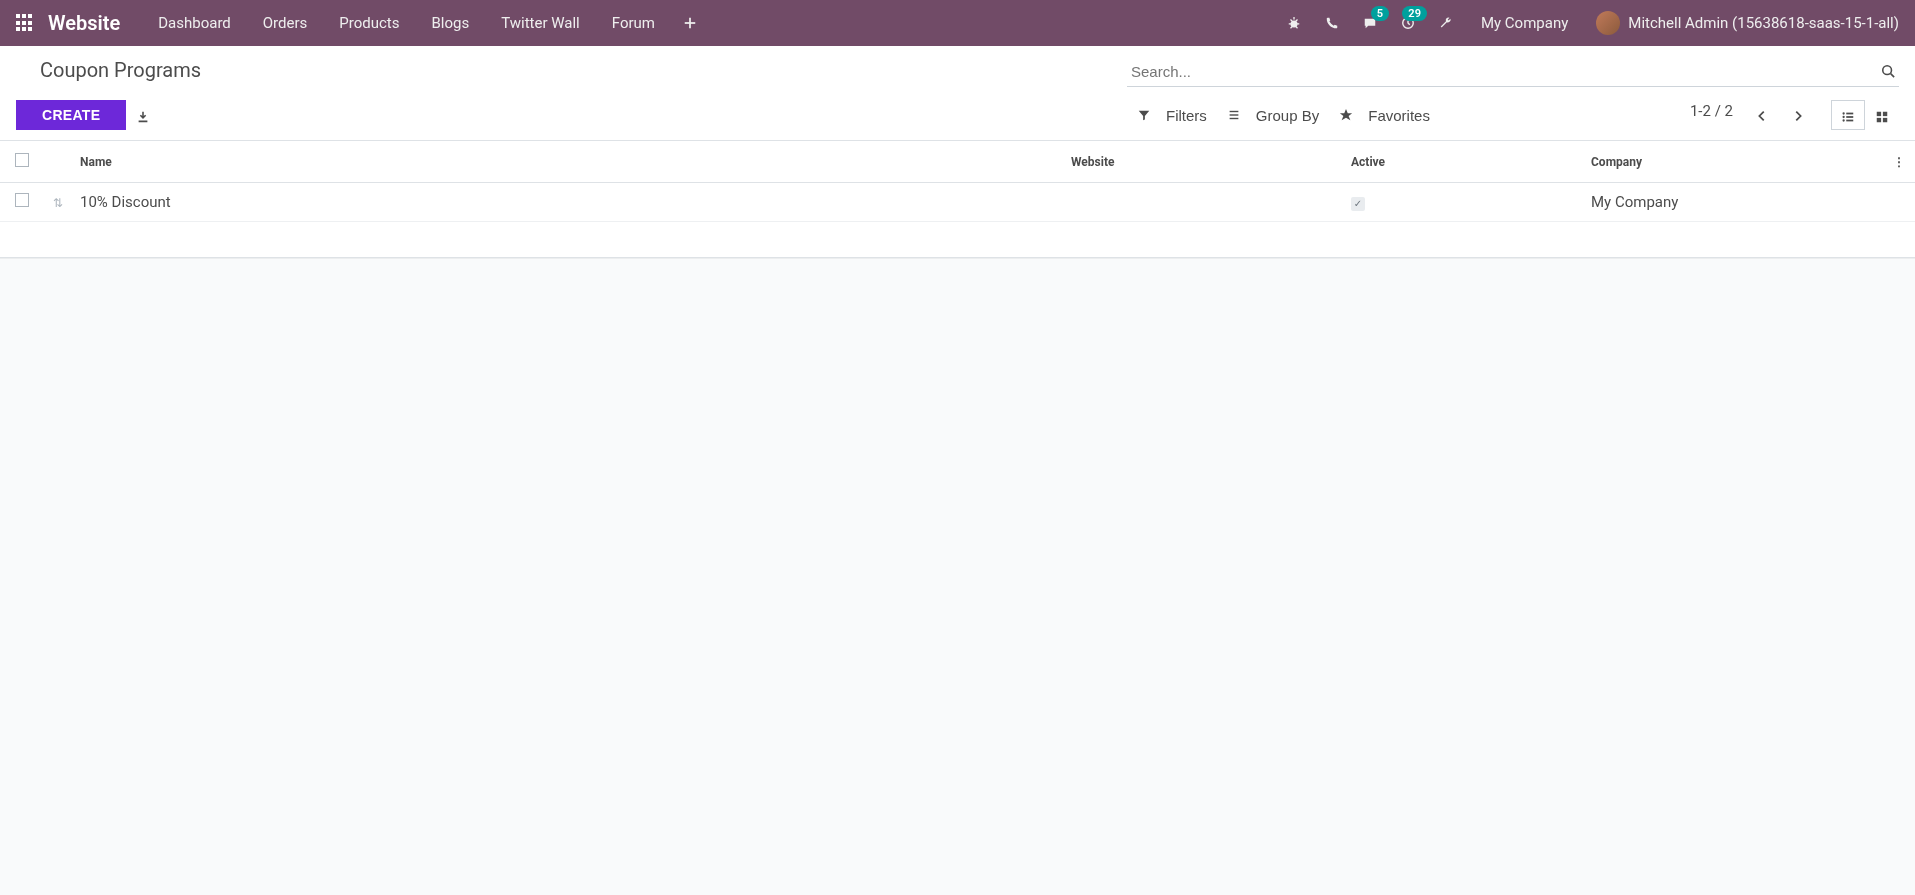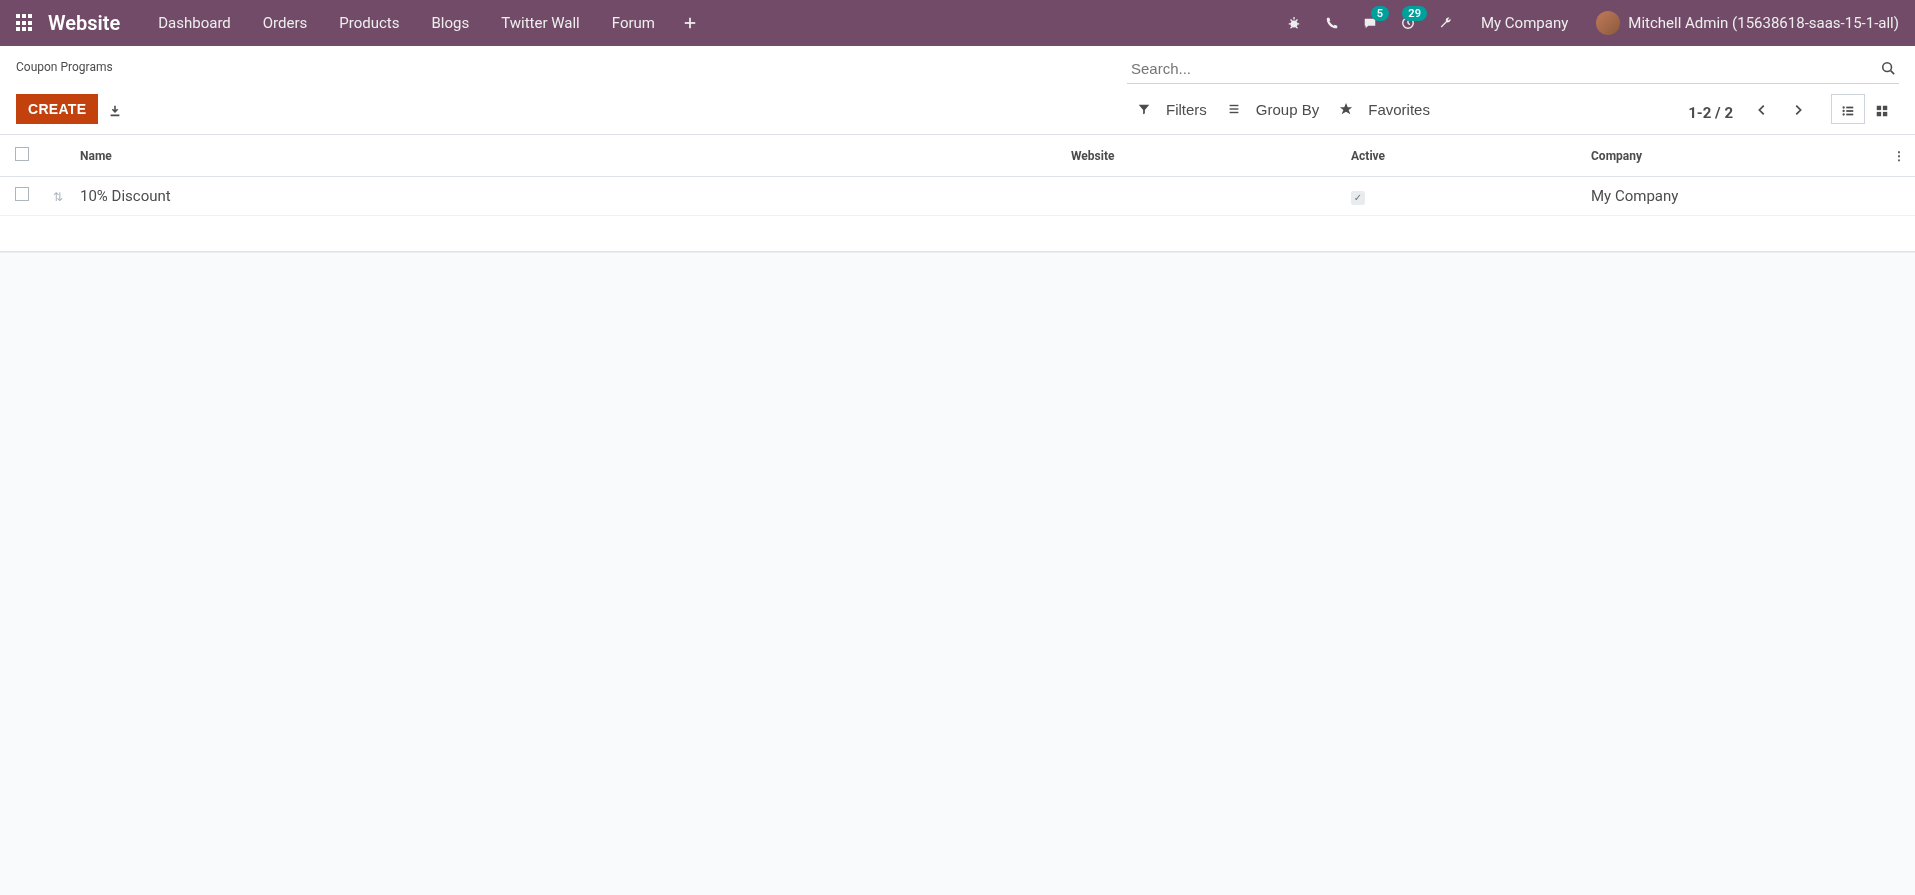--- a/index.html
+++ b/index.html
@@ -12,30 +12,30 @@
   .topnav .brand { font-weight:600; font-size:20px; margin-right:20px; }
   .topnav .menu-item { padding:0 14px; cursor:pointer; color:#eee; height:55px; display:flex; align-items:center; }
   .topnav .spacer { flex:1; }
   .topnav .icon-btn { padding:0 10px; cursor:pointer; color:#eee; display:flex; align-items:center; position:relative; height:46px; }
   .topnav .badge { background:#00A09D; color:#fff; font-size:11px; border-radius:10px; padding:1px 6px; position:absolute; top:6px; right:-2px; font-weight:600; }
   .avatar { width:24px; height:24px; border-radius:50%; background:linear-gradient(135deg,#c17a5a,#8b5a3c); margin-right:8px; display:inline-block; }
 
   
   .ctrl { background:#fff; border-bottom:1px solid #dee2e6; padding:8px 16px 0 16px; }
   .ctrl-row { display:flex; align-items:center; }
-  .ctrl-title { font-size:12px; color:#4c4c4c; padding:4px 0 8px 0; }
+  .ctrl-title { font-size:20px; color:#4c4c4c; padding:4px 0 8px 0;margin-left:24px; }
   .ctrl-search { flex:1; margin-left:auto; max-width:772px; position:relative; }
   .ctrl-search input { width:100%; border:none; border-bottom:1px solid #ced4da; padding:6px 30px 6px 4px; font-size:15px; background:transparent; }
   .ctrl-search .mag { position:absolute; right:4px; top:4px; color:#4c4c4c; cursor:pointer; }
   .ctrl-row2 { display:flex; align-items:center; padding:10px 0 10px 0; }
-  .btn-create { background:#c2410c; color:#fff; border:none; padding:7px 12px; font-weight:600; font-size:14px; cursor:pointer; letter-spacing:0.3px; }
+  .btn-create { background:#6d28d9; color:#fff; border:none; padding:7px 26px; font-weight:600; font-size:14px; cursor:pointer; letter-spacing:0.3px; }
   .btn-import { color:#4c4c4c; border:none; background:none; padding:6px 10px; cursor:pointer; font-size:15px; }
   .filters-grp { margin-left:auto; max-width:772px; flex:1; display:flex; align-items:center; gap:0; }
   .filter-btn { background:none; border:none; color:#4c4c4c; font-size:15px; padding:6px 10px; cursor:pointer; display:flex; align-items:center; gap:15px; }
-  .pager { color:#4c4c4c; margin-left:auto; display:flex; align-items:flex-end; gap:6px;font-weight:bold; }
+  .pager { color:#4c4c4c; margin-left:auto; display:flex; align-items:flex-start; gap:6px; }
   .pager .counter { margin-right:8px; }
   .pager-btn { background:none; border:none; color:#4c4c4c; font-size:16px; padding:4px 8px; cursor:pointer; }
   .view-sw { display:flex; align-items:center; gap:0; margin-left:18px; }
   .view-btn { border:1px solid transparent; background:none; font-size:15px; padding:5px 9px; cursor:pointer; color:#4c4c4c; }
   .view-btn.active { border-color:#ced4da; }
 
   
   .list { background:#fff; }
   table { width:100%; border-collapse:collapse; }
   th { text-align:left; font-weight:700; padding:12px 8px; border-bottom:1px solid #dee2e6; color:#4c4c4c; font-size:12px; background:#fff; }

